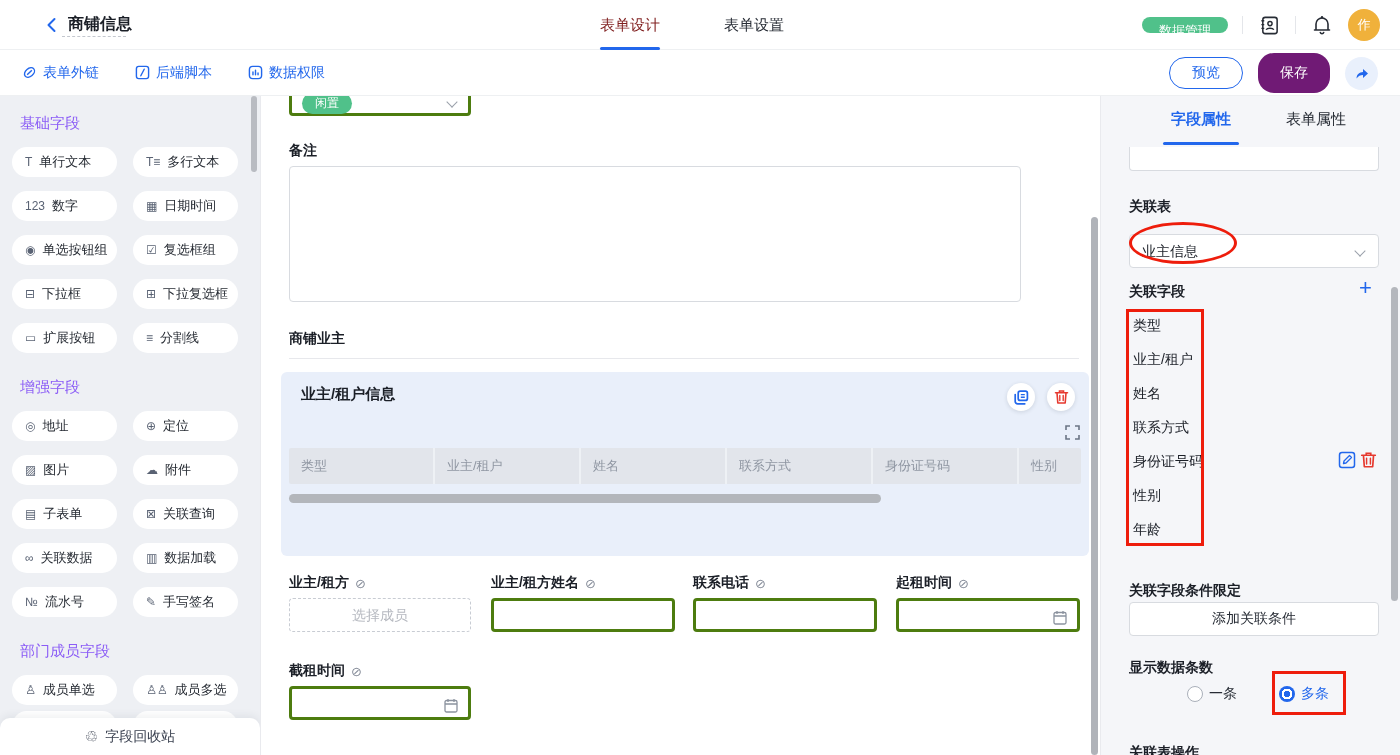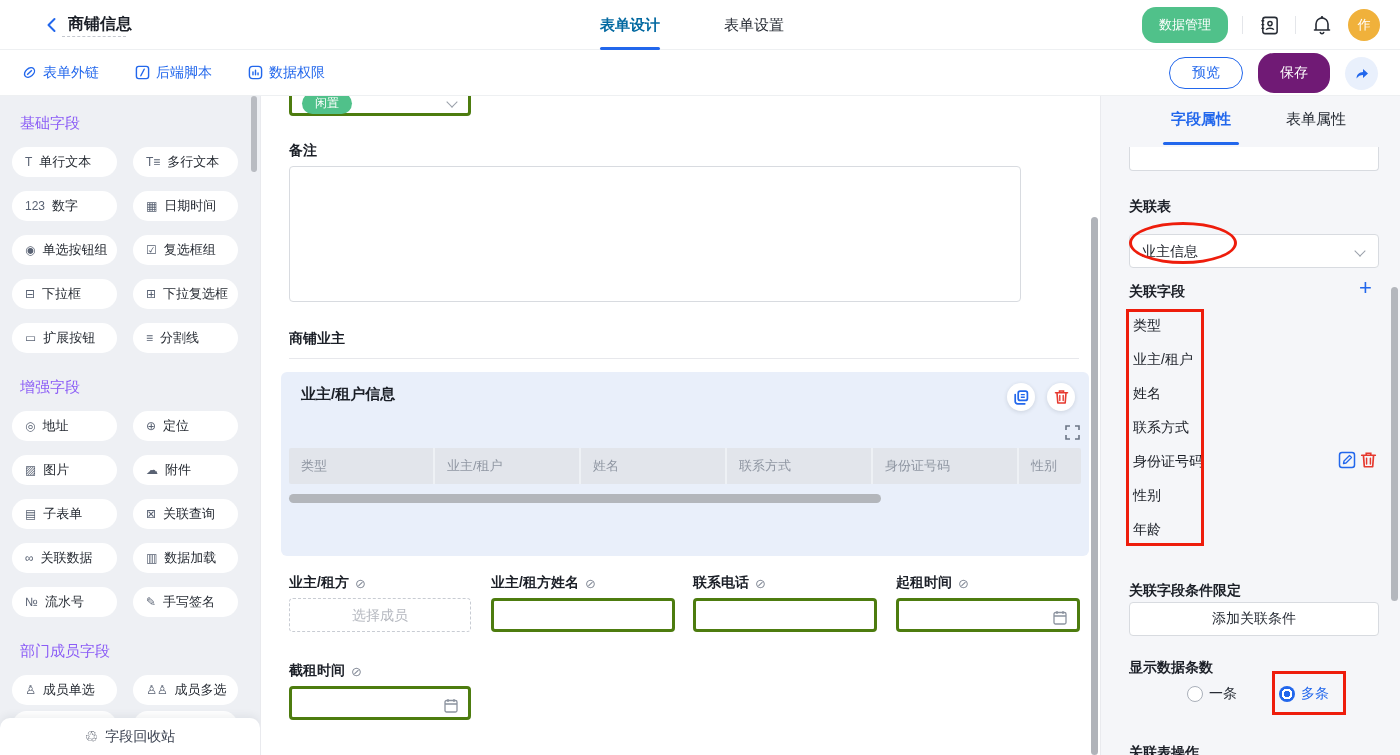--- a/index.html
+++ b/index.html
@@ -8,24 +8,24 @@
   .app { position:relative; width:1400px; height:755px; overflow:hidden; }
 
   
   .topbar { position:relative; height:50px; background:#fff; border-bottom:1px solid #eef0f2; display:flex; align-items:center;padding-left:20px; }
   .back { margin-left:20px; width:24px; height:24px; display:flex; align-items:center; justify-content:center; cursor:pointer; }
   .title-wrap { margin-left:4px; position:relative; }
   .app-title { font-size:16px; font-weight:700; color:#1b1f27; }
   .title-dash { position:absolute; left:-6px; top:22px; width:64px; border-bottom:1px dashed #c3c7ce; }
   .main-tabs { position:absolute; left:600px; top:0; height:50px; display:flex; gap:64px; }
   .main-tab { position:relative; height:50px; display:flex; align-items:center; font-size:15px; color:#272c35; cursor:pointer; }
-  .main-tab.active { color:#0369a1; font-weight:700; }
+  .main-tab.active { color:#7f1d1d; font-weight:400; }
   .main-tab.active .tab-bar { position:absolute; left:0; right:0; bottom:0; height:3px; background:#2267ec; border-radius:2px; }
   .top-right { position:absolute; right:20px; top:0; height:50px; display:flex; align-items:center; gap:14px; }
-  .btn-green { height:36px; padding:0 17px; background:#50c18a; color:#fff; font-size:13px; border:none; border-radius:14px; line-height:28px; cursor:pointer; }
+  .btn-green { height:16px; padding:0 17px; background:#50c18a; color:#fff; font-size:13px; border:none; border-radius:14px; line-height:28px; cursor:pointer; }
   .vdiv { width:1px; height:18px; background:#e4e6ea; }
   .hicon { width:24px; height:24px; display:flex; align-items:center; justify-content:center; cursor:pointer; }
   .avatar { width:32px; height:32px; border-radius:50%; background:#f0b13b; color:#fff; font-size:13px; display:flex; align-items:center; justify-content:center; cursor:pointer; }
 
   
   .subbar { position:relative; height:46px; background:#fff; border-bottom:1px solid #eef0f2; display:flex; align-items:center; }
   .sublinks { display:flex; gap:36px; margin-left:22px; }
   .sublink { display:flex; align-items:center; gap:6px; color:#2267ec; font-size:14px; cursor:pointer; }
   .sub-right { position:absolute; right:22px; top:0; height:46px; display:flex; align-items:center; gap:15px; }
   .btn-outline { height:32px; padding:0 22px; background:#fff; border:1px solid #2267ec; color:#2267ec; font-size:14px; border-radius:16px; cursor:pointer; }

